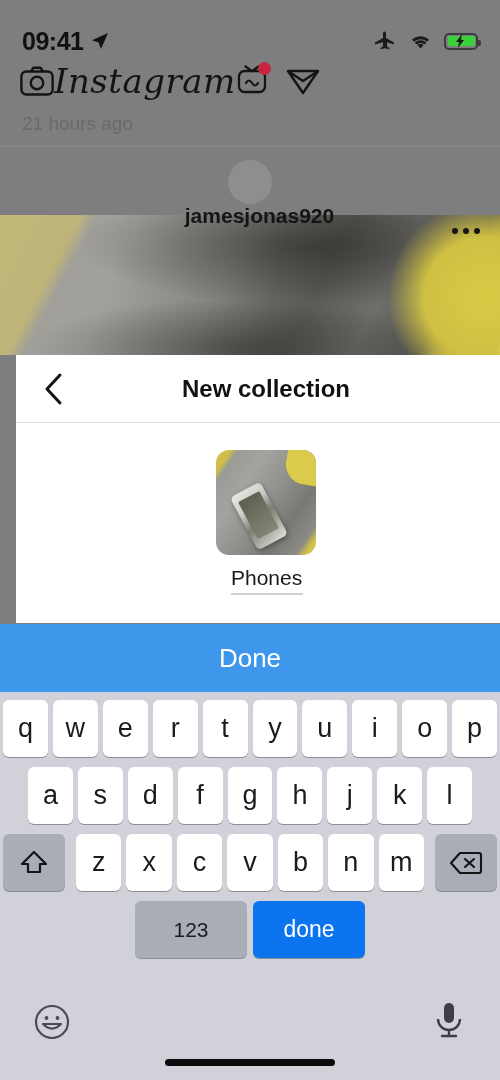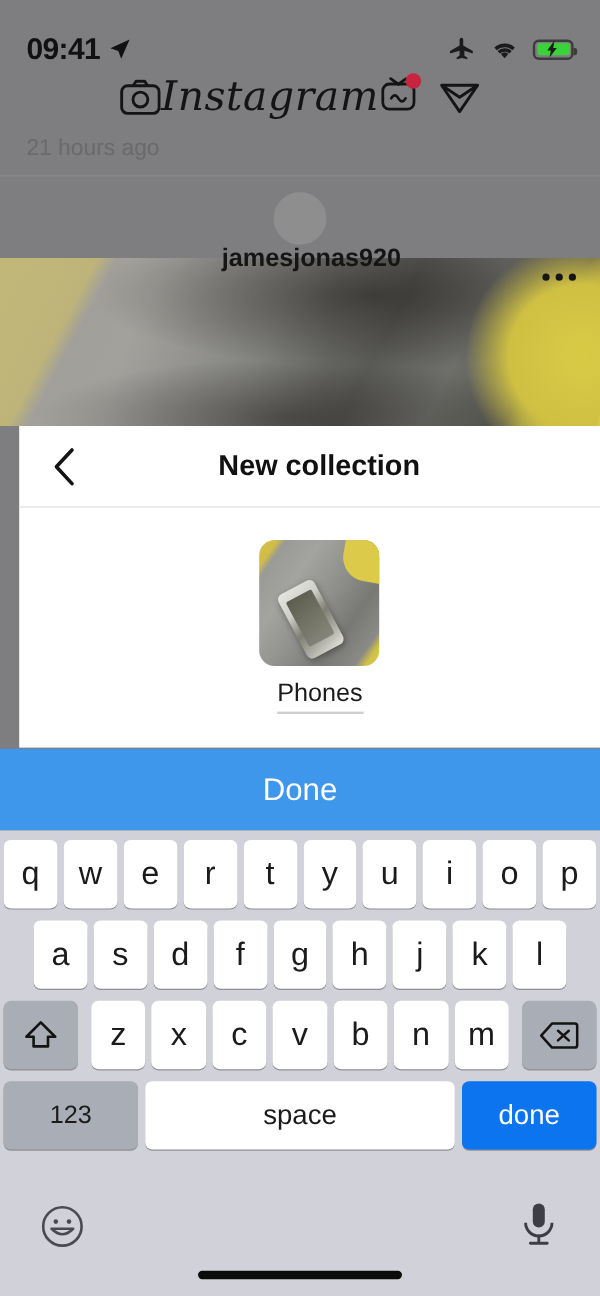--- a/index.html
+++ b/index.html
@@ -51,21 +51,21 @@
   .battery::after{
     content:""; position:absolute; right:-5px; top:5px; width:3px; height:6px;
     background:#3c3c3c; border-radius:0 2px 2px 0;
   }
   .battery-fill{ width:100%; height:100%; background:#3ad23a; border-radius:2px; position:relative; }
   .bolt{ position:absolute; left:50%; top:50%; transform:translate(-50%,-50%); }
 
   
   .ig-header{
     position:absolute; left:0; top:48px; width:500px; height:65px;
-    display:flex; align-items:center; justify-content:center; padding:0 36px;
+    display:flex; align-items:center; justify-content:flex-start; padding:0 20px;
   }
   .ig-logo{
     font-family:"DejaVu Serif", serif; font-style:italic; font-size:34px;
     color:#141414; letter-spacing:.5px;
   }
   .ig-right{ display:flex; align-items:center; gap:18px; }
   .igtv-wrap{ position:relative; }
   .dot-badge{
     position:absolute; right:-3px; top:-1px; width:13px; height:13px;
     border-radius:50%; background:#c9243f;
@@ -313,21 +313,20 @@
         </div>
       <div class="key key-gray key-back">
         <svg width="34" height="26" viewBox="0 0 34 26">
           <path d="M11 3 h19 a2 2 0 0 1 2 2 v16 a2 2 0 0 1-2 2 H11 L2 13 Z" fill="none" stroke="#141414" stroke-width="2.1" stroke-linejoin="round"></path>
           <path d="M16 9 l9 8 M25 9 l-9 8" stroke="#141414" stroke-width="2.1" stroke-linecap="round"></path>
         </svg>
       </div>
     </div>
     <div class="krow r4">
       <div class="key key-gray key-num">123</div>
-      <div class="key key-space">space</div>
       <div class="key key-done">done</div>
     </div>
 
     <div class="kb-bottom">
       <div class="emoji-btn">
         <svg width="40" height="40" viewBox="0 0 40 40">
           <circle cx="20" cy="20" r="16" fill="none" stroke="#4a4a52" stroke-width="2.2"></circle>
           <circle cx="14.5" cy="16" r="1.9" fill="#4a4a52"></circle>
           <circle cx="25.5" cy="16" r="1.9" fill="#4a4a52"></circle>
           <path d="M11 22 q9 9 18 0 z" fill="none" stroke="#4a4a52" stroke-width="2.2" stroke-linejoin="round"></path>

